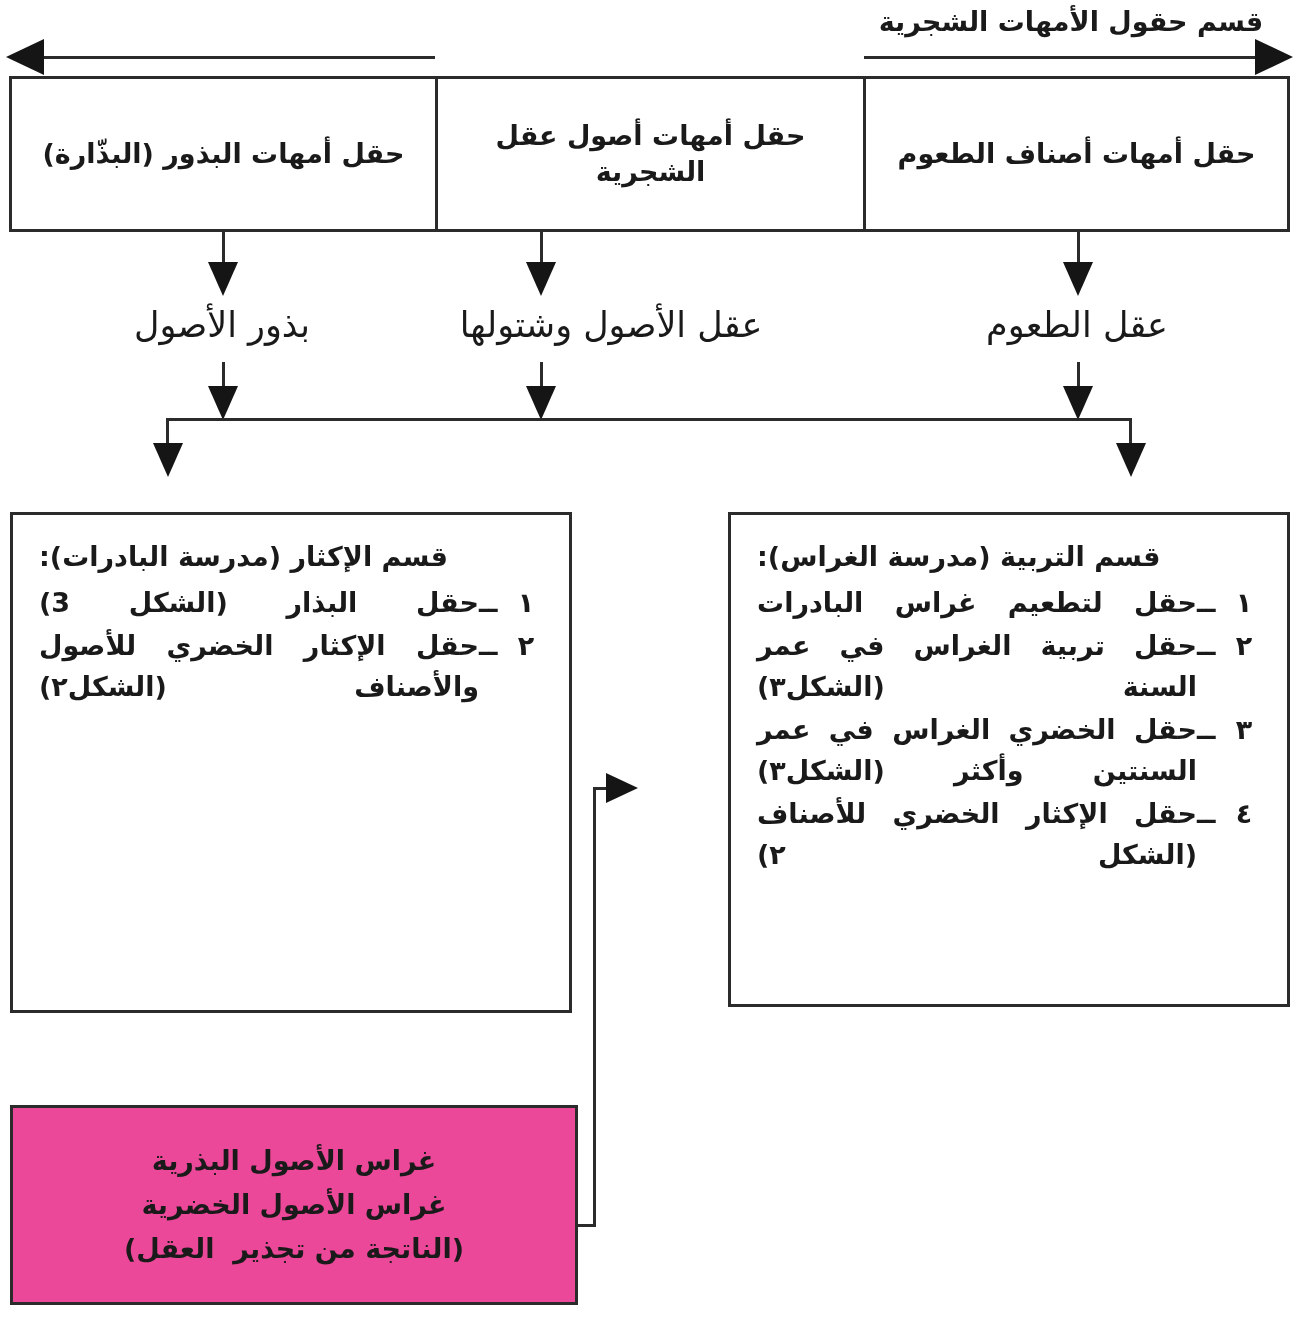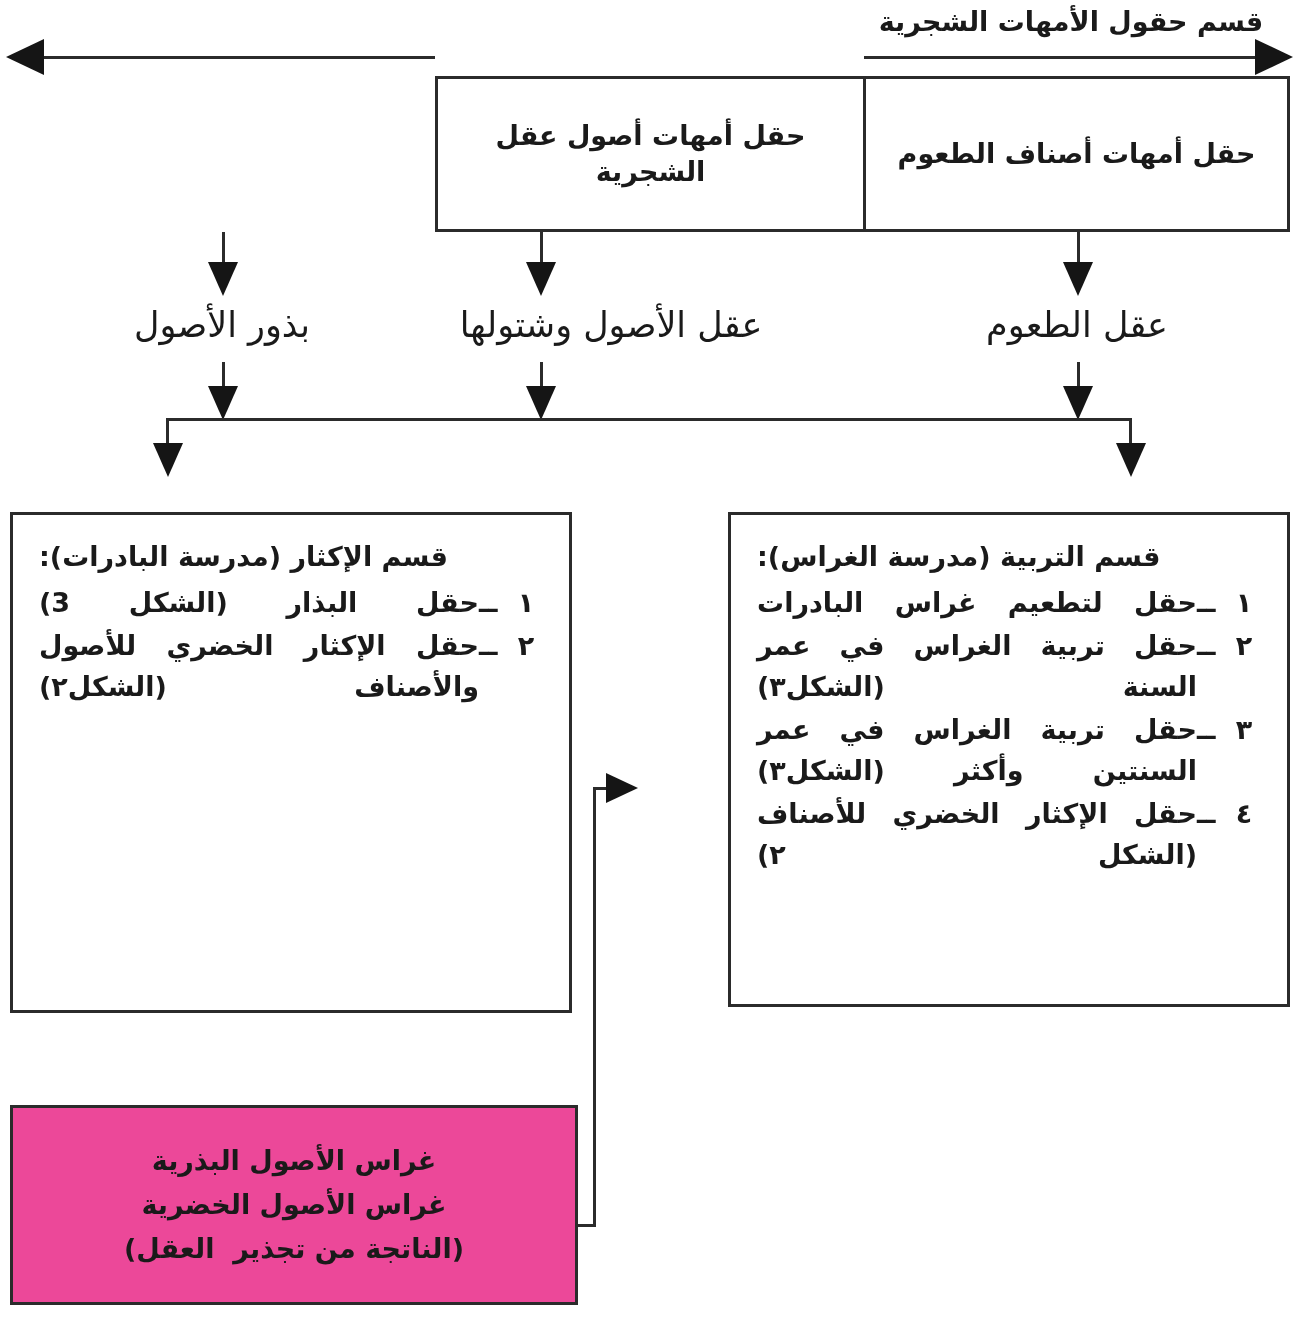--- a/index.html
+++ b/index.html
@@ -173,20 +173,23 @@
   <div class="arrow-left" style="left:6px; top:39px;"></div>
 
   <div class="box" style="left:863px; top:76px; width:427px; height:156px;">
     <div class="cell-text">حقل أمهات أصناف الطعوم</div>
   </div>
 
   <div class="box" style="left:435px; top:76px; width:431px; height:156px;">
     <div class="cell-text">حقل أمهات أصول عقل الشجرية</div>
   </div>
 
+  <div class="box" style="left:9px; top:76px; width:429px; height:156px;">
+    <div class="cell-text">حقل أمهات البذور (البذّارة)</div>
+  </div>
 
   <div class="vline" style="left:1077px; top:232px; height:42px;"></div>
   <div class="arrow-down" style="left:1063px; top:262px;"></div>
 
   <div class="vline" style="left:540px; top:232px; height:42px;"></div>
   <div class="arrow-down" style="left:526px; top:262px;"></div>
 
   <div class="vline" style="left:222px; top:232px; height:42px;"></div>
   <div class="arrow-down" style="left:208px; top:262px;"></div>
 
@@ -222,21 +225,21 @@
         <span class="item-text">حقل لتطعيم غراس البادرات</span>
       </li>
       <li class="detail-item">
         <span class="item-num">٢</span>
         <span class="item-dash">ــ</span>
         <span class="item-text">حقل تربية الغراس في عمر السنة (الشكل٣)</span>
       </li>
       <li class="detail-item">
         <span class="item-num">٣</span>
         <span class="item-dash">ــ</span>
-        <span class="item-text">حقل تربية الغراس في عمر السنتين وأكثر (الشكل٣)</span>
+        <span class="item-text">حقل الخضري الغراس في عمر السنتين وأكثر (الشكل٣)</span>
       </li>
       <li class="detail-item">
         <span class="item-num">٤</span>
         <span class="item-dash">ــ</span>
         <span class="item-text">حقل الإكثار الخضري للأصناف (الشكل ٢)</span>
       </li>
     </ul>
   </div>
 
   <div class="detail-box" style="left:10px; top:512px; width:562px; height:501px;">

